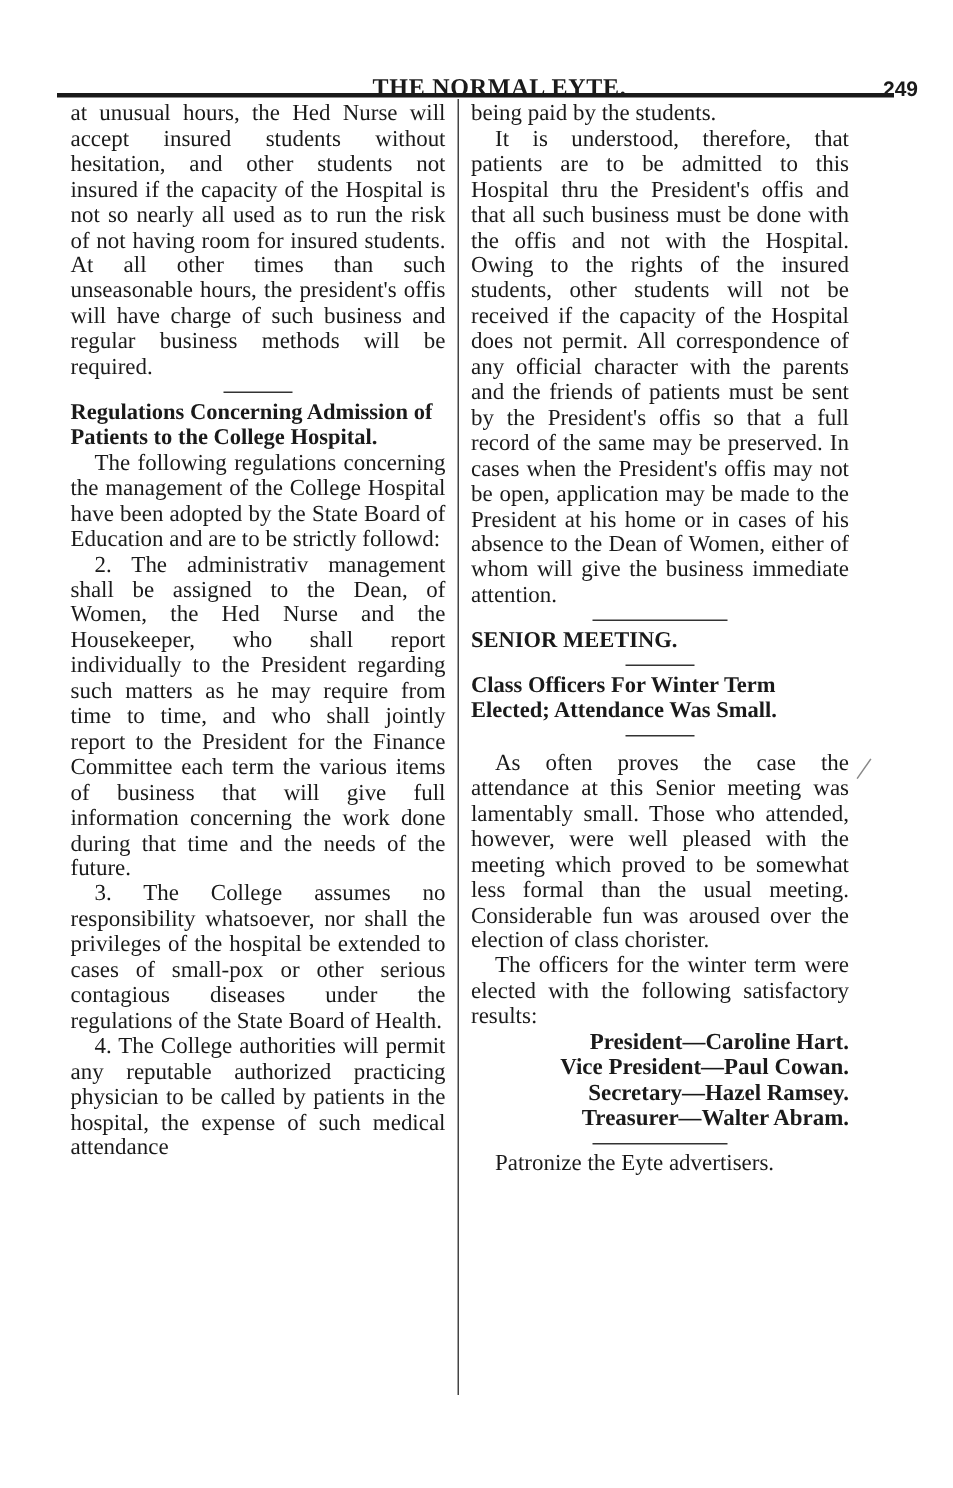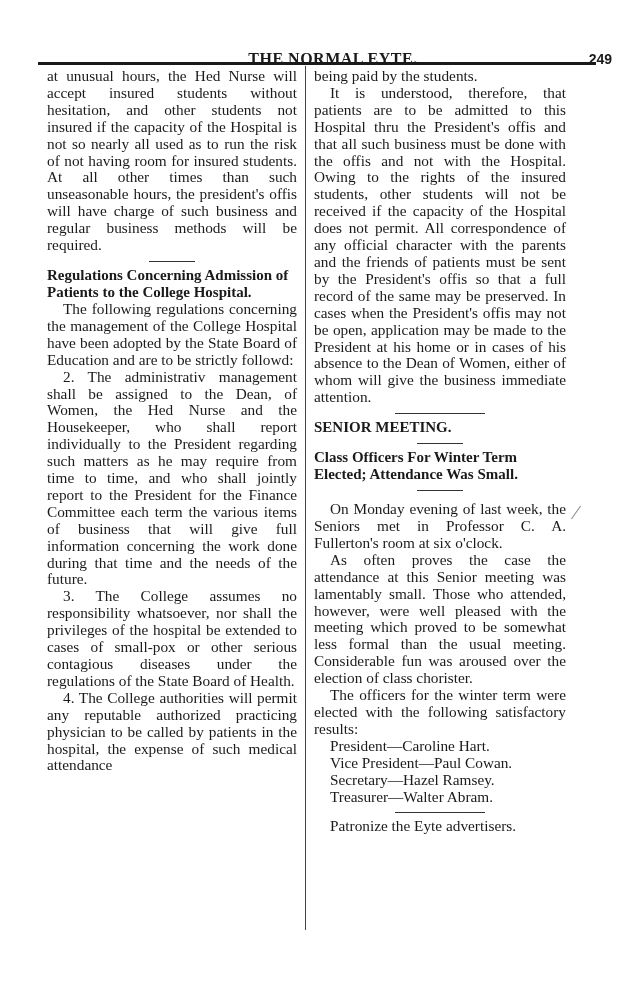--- a/index.html
+++ b/index.html
@@ -14,21 +14,21 @@
   .col { position: absolute; top: 68px; font-family: "Liberation Serif", serif; font-size: 15.3px;
          line-height: 16.9px; text-align: justify; }
   .col-left { left: 47px; width: 250px; }
   .col-right { left: 314px; width: 252px; }
   .divider { position: absolute; left: 305px; top: 66px; width: 1px; height: 864px; background: #444; }
   p { margin: 0; }
   .indent { text-indent: 16px; }
   .head { font-family: "Liberation Serif", serif; font-weight: bold; text-align: left; font-size: 15px; line-height: 17px; }
   .sep { width: 46px; height: 1px; background: #333; margin: 7px auto 5px auto; }
   .sep.long { width: 90px; }
-  .officer { padding-left: 16px; text-align: left; }
+  .officer { padding-left: 16px; text-align: right; font-weight: bold; }
   .mark { position: absolute; left: 568px; top: 512px; width: 16px; height: 1px; background: #888; transform: rotate(-55deg); }
 </style>
 </head>
 <body>
 
 <div class="header">
   <div class="title">THE NORMAL EYTE.</div>
   <div class="pageno">249</div>
 </div>
 <div class="rule"></div>
@@ -45,21 +45,20 @@
 </div>
 
 <div class="col col-right">
   <p>being paid by the students.</p>
   <p class="indent">It is understood, therefore, that patients are to be admitted to this Hospital thru the President's offis and that all such business must be done with the offis and not with the Hospital. Owing to the rights of the insured students, other students will not be received if the capacity of the Hospital does not permit. All correspondence of any official character with the parents and the friends of patients must be sent by the President's offis so that a full record of the same may be preserved. In cases when the President's offis may not be open, application may be made to the President at his home or in cases of his absence to the Dean of Women, either of whom will give the business immediate attention.</p>
   <div class="sep long"></div>
   <p class="head">SENIOR MEETING.</p>
   <div class="sep"></div>
   <p class="head">Class Officers For Winter Term Elected; Attendance Was Small.</p>
   <div class="sep" style="margin-bottom:10px;"></div>
-  <p class="indent">On Monday evening of last week, the Seniors met in Professor C. A. Fullerton's room at six o'clock.</p>
   <p class="indent">As often proves the case the attendance at this Senior meeting was lamentably small. Those who attended, however, were well pleased with the meeting which proved to be somewhat less formal than the usual meeting. Considerable fun was aroused over the election of class chorister.</p>
   <p class="indent">The officers for the winter term were elected with the following satisfactory results:</p>
   <p class="officer">President—Caroline Hart.</p>
   <p class="officer">Vice President—Paul Cowan.</p>
   <p class="officer">Secretary—Hazel Ramsey.</p>
   <p class="officer">Treasurer—Walter Abram.</p>
   <div class="sep long"></div>
   <p class="indent">Patronize the Eyte advertisers.</p>
 </div>
 

